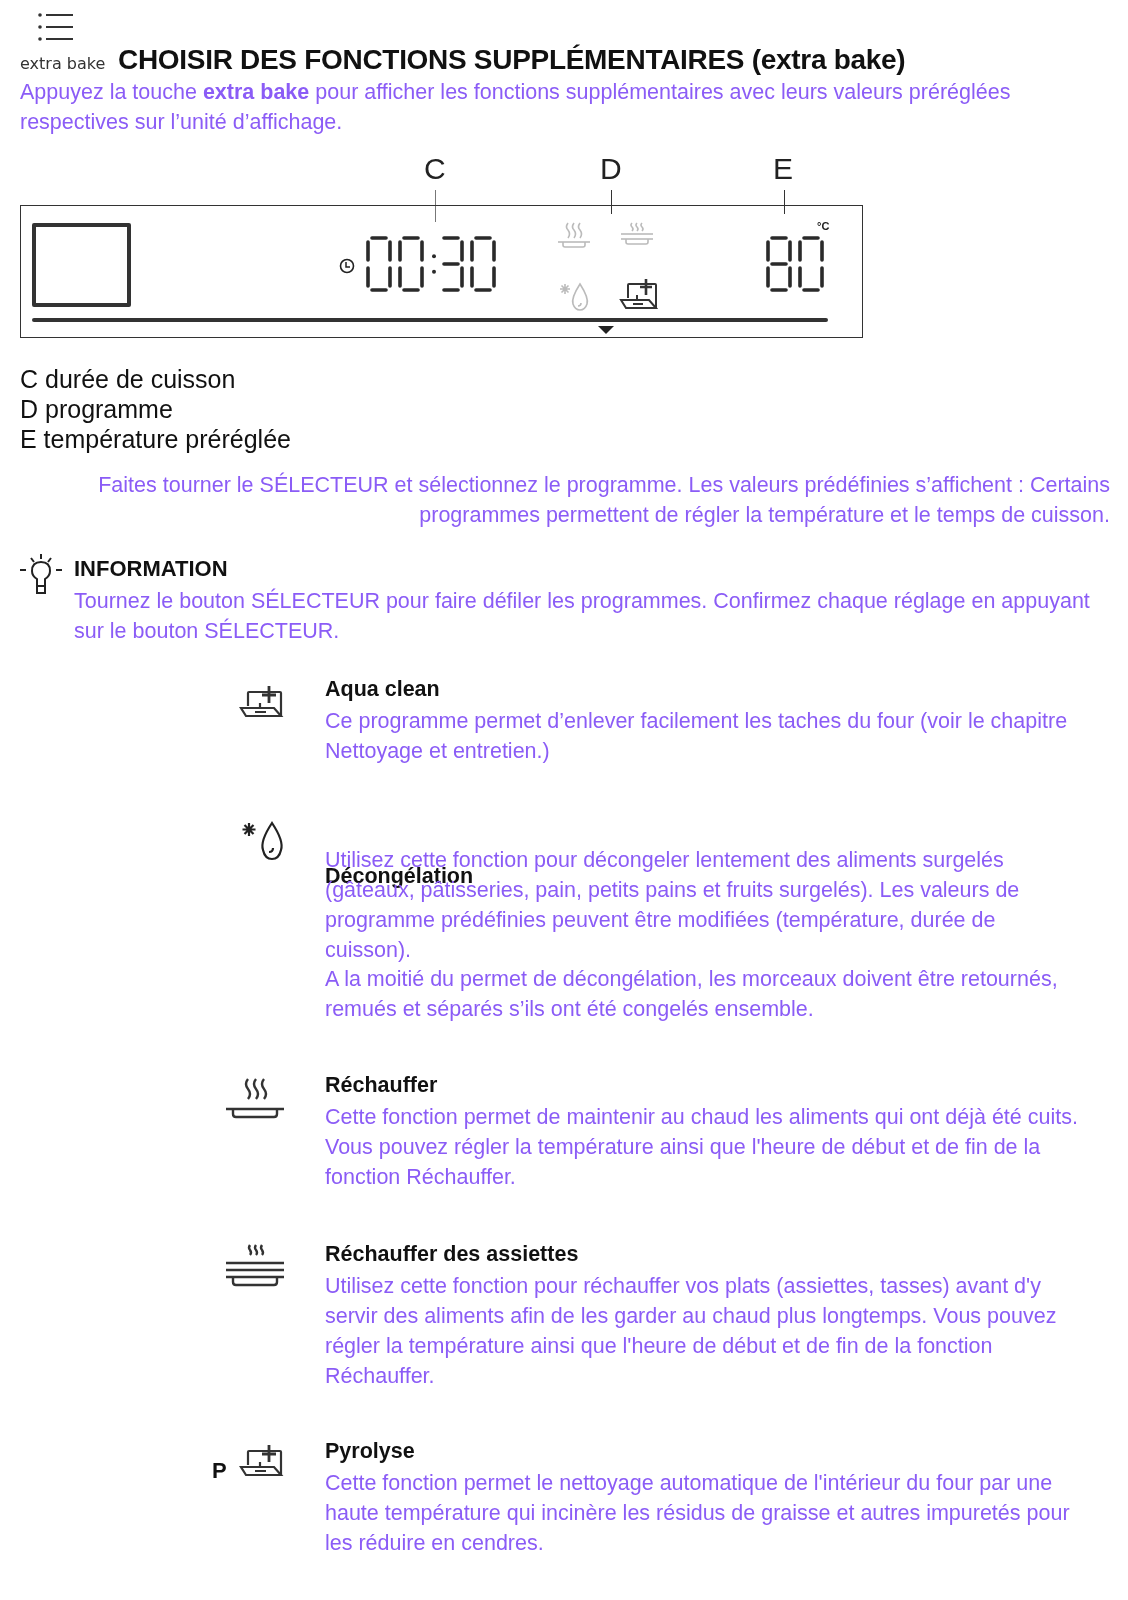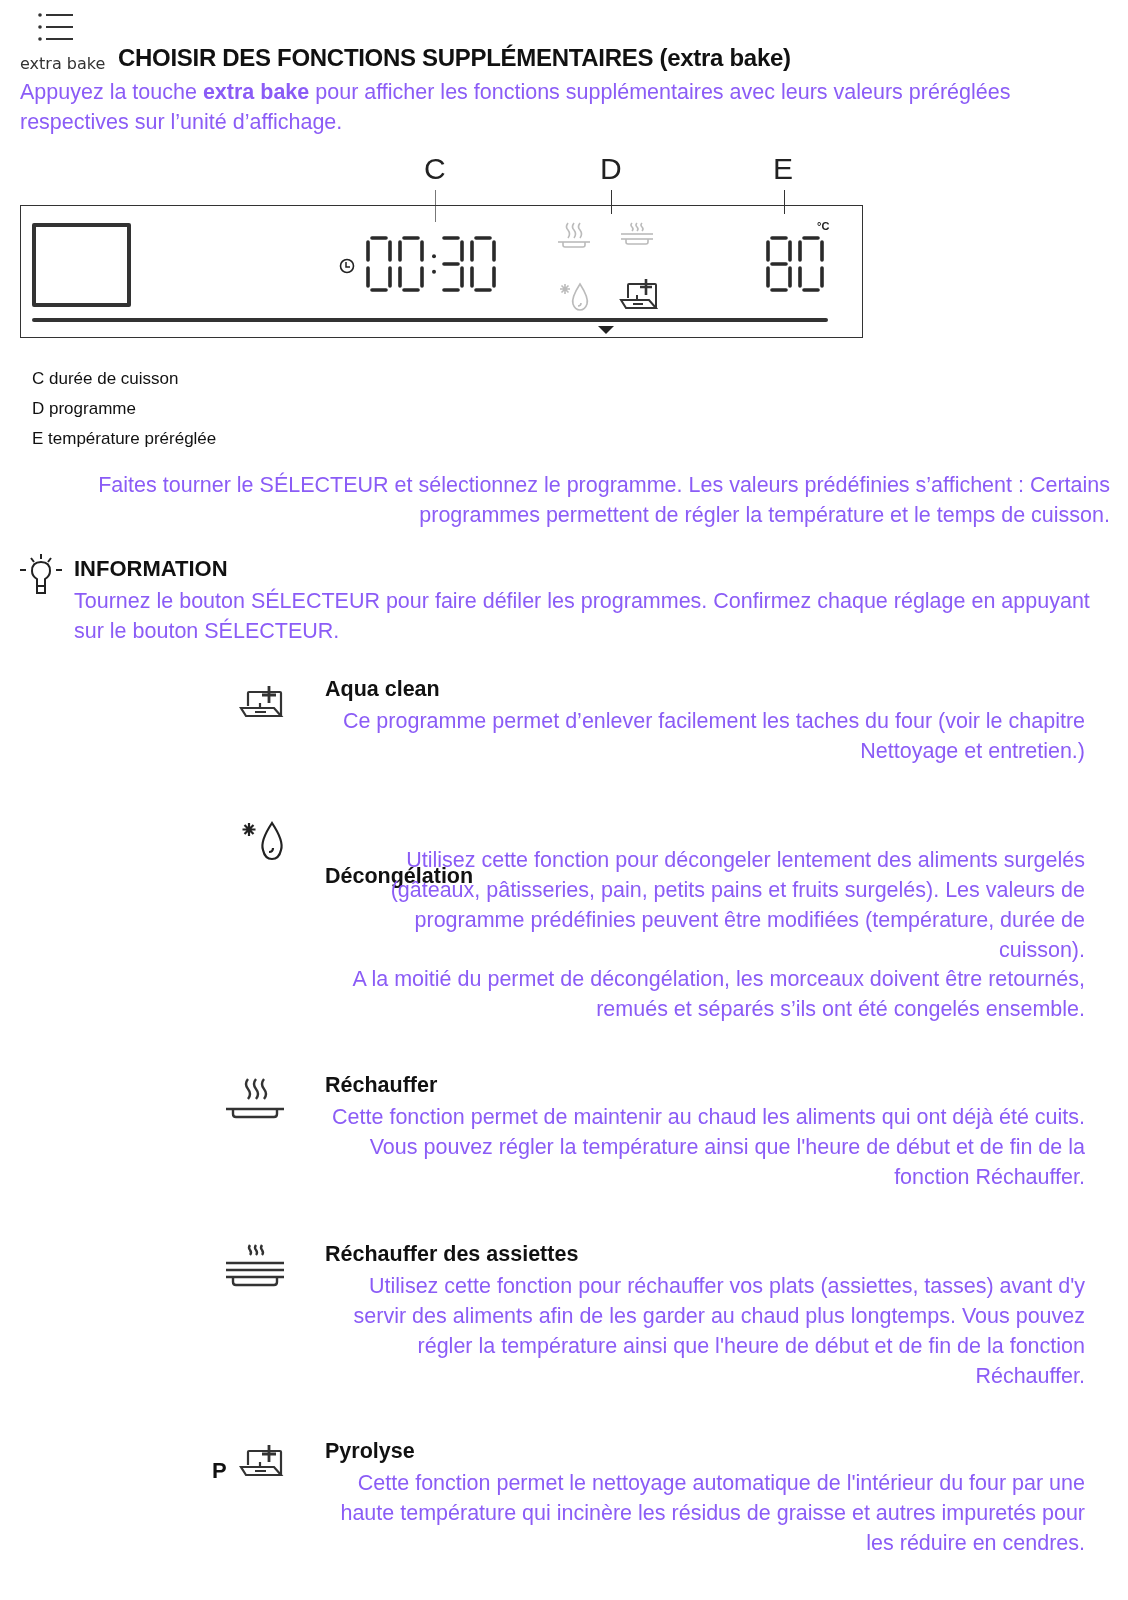--- a/index.html
+++ b/index.html
@@ -2,34 +2,34 @@
 <html><head>
 <meta charset="utf-8">
 <style>
   html, body { margin:0; padding:0; background:#ffffff; }
   body { width:1128px; height:1600px; position:relative; overflow:hidden;
          font-family:"Liberation Sans", sans-serif; color:#111; }
   .abs { position:absolute; }
   .txt { font-size:21.5px; line-height:30px; color:#8b5cf6; }
   .menu-icon { left:36px; top:10px; width:40px; height:36px; }
   .eb-label { left:20px; top:54px; font-size:16px; color:#333; font-family:"DejaVu Sans", sans-serif; }
-  .title { left:118px; top:44px; font-size:24px; font-weight:bold; letter-spacing:-0.3px; white-space:nowrap; }
+  .title { left:118px; top:44px; font-size:28px; font-weight:bold; letter-spacing:-0.3px; white-space:nowrap; }
   .intro { left:20px; top:77px; width:1090px; }
   .intro b { font-weight:bold; }
   .lbl { font-size:30px; color:#222; top:152px; }
   .panel { left:20px; top:205px; width:843px; height:133px; border:1.5px solid #333; box-sizing:border-box; }
   .legend { left:20px; top:364px; }
-  .legend div { font-size:17px; line-height:30px;margin-left:12px; }
+  .legend div { font-size:25px; line-height:30px; }
   .para2 { left:20px; top:470px; width:1090px;text-align:right; }
   .info-icon { left:18px; top:552px; width:46px; height:44px; }
   .info-title { left:74px; top:556px; font-size:22px; font-weight:bold; }
   .info-text { left:74px; top:586px; width:1040px; }
   .fn-icon { left:222px; width:66px; height:46px; }
   .fn-title { left:325px; font-size:21.5px; font-weight:bold; }
-  .fn-desc { left:325px; width:760px;text-align:right; }
+  .fn-desc { left:325px; width:760px; }
   .p-letter { left:212px; top:1458px; font-size:22px; font-weight:bold; }
 </style>
 </head>
 <body>
 
 <svg class="abs menu-icon" viewBox="0 0 40 36">
   <circle cx="4" cy="5" r="1.8" fill="#333"></circle>
     <rect x="10" y="4" width="27" height="2" fill="#333"></rect>
   <circle cx="4" cy="17" r="1.8" fill="#333"></circle>
     <rect x="10" y="16" width="27" height="2" fill="#333"></rect>

